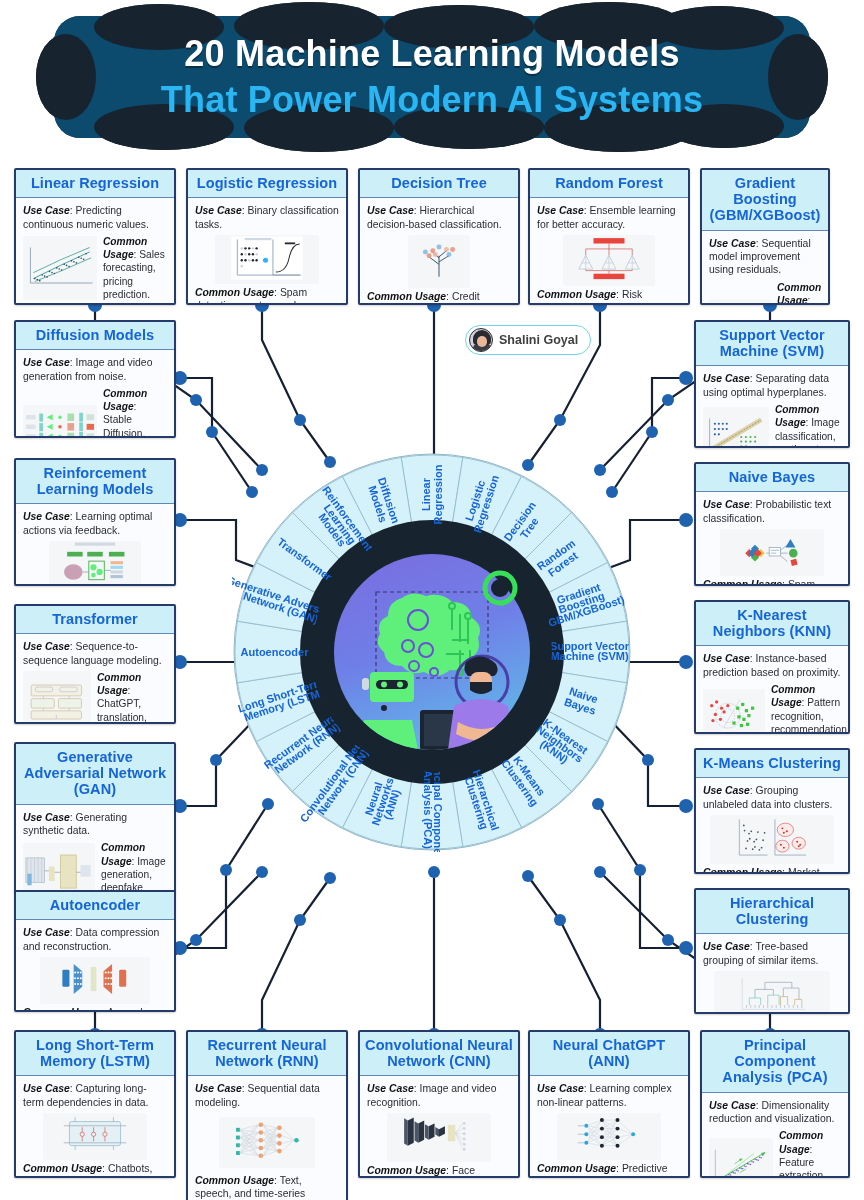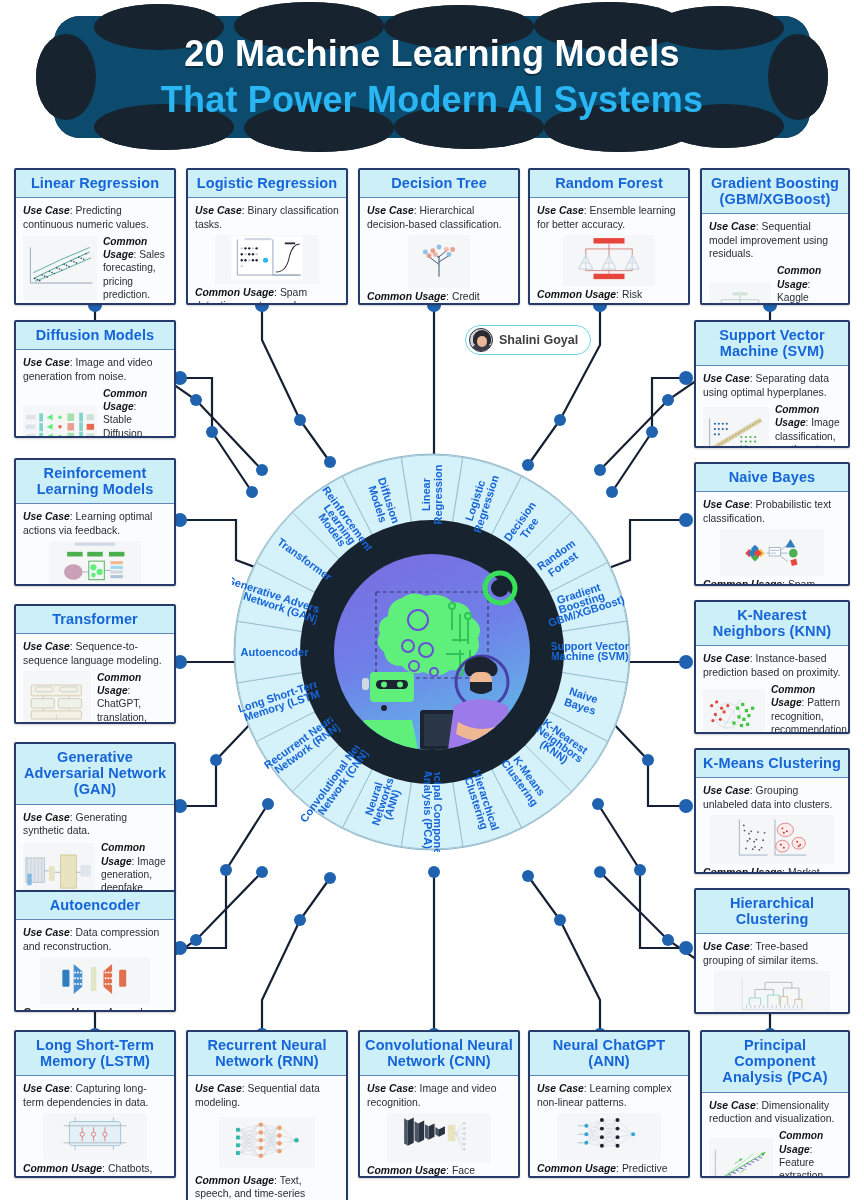--- a/index.html
+++ b/index.html
@@ -447,21 +447,21 @@
                   <path d="M50 26 L41 44 H59 Z" fill="none" stroke="#b9c7d4" stroke-width="1"></path>
                   <path d="M50 26 V44 M45 36 H55" stroke="#b9c7d4" stroke-width=".8"></path>
                   <path d="M80 26 L71 44 H89 Z" fill="none" stroke="#b9c7d4" stroke-width="1"></path>
                   <path d="M80 26 V44 M75 36 H85" stroke="#b9c7d4" stroke-width=".8"></path>
                 </svg></span>
             </div>
       <div class="row-usage"><span class="lab">Common Usage</span>: <span>Risk analysis, recommendation engines.</span></div>
     </div>
         </div>
       </div>
-      <div class="card" style="left: 700px; top: 168px; width: 150px; height: 137px;">
+      <div class="card" style="left: 700px; top: 168px; width: 130px; height: 137px;">
         <div class="card-head">Gradient Boosting (GBM/XGBoost)</div>
                   <div class="card-body">
           <div class="body-split-mid">
       <div class="row-use"><span class="lab">Use Case</span>: <span>Sequential model improvement using residuals.</span></div>
       <div class="mid-row">
               <span class="thumb"><svg viewBox="0 0 100 62" width="62" height="52">
                   <rect x="38" y="4" width="24" height="5" fill="#cfe3d6"></rect>
                   <rect x="38" y="52" width="24" height="5" fill="#cfe3d6"></rect>
       <path d="M50 9 V16 M20 16 H80 M20 16 V24 M50 16 V24 M80 16 V24 M20 44 V50 M50 44 V50 M80 44 V50 M20 50 H80 M50 50 V52" stroke="#9fb8a8" stroke-width=".9" fill="none"></path>
       <path d="M20 24 L12 42 H28 Z" fill="none" stroke="#9fb8a8" stroke-width=".9"></path>

